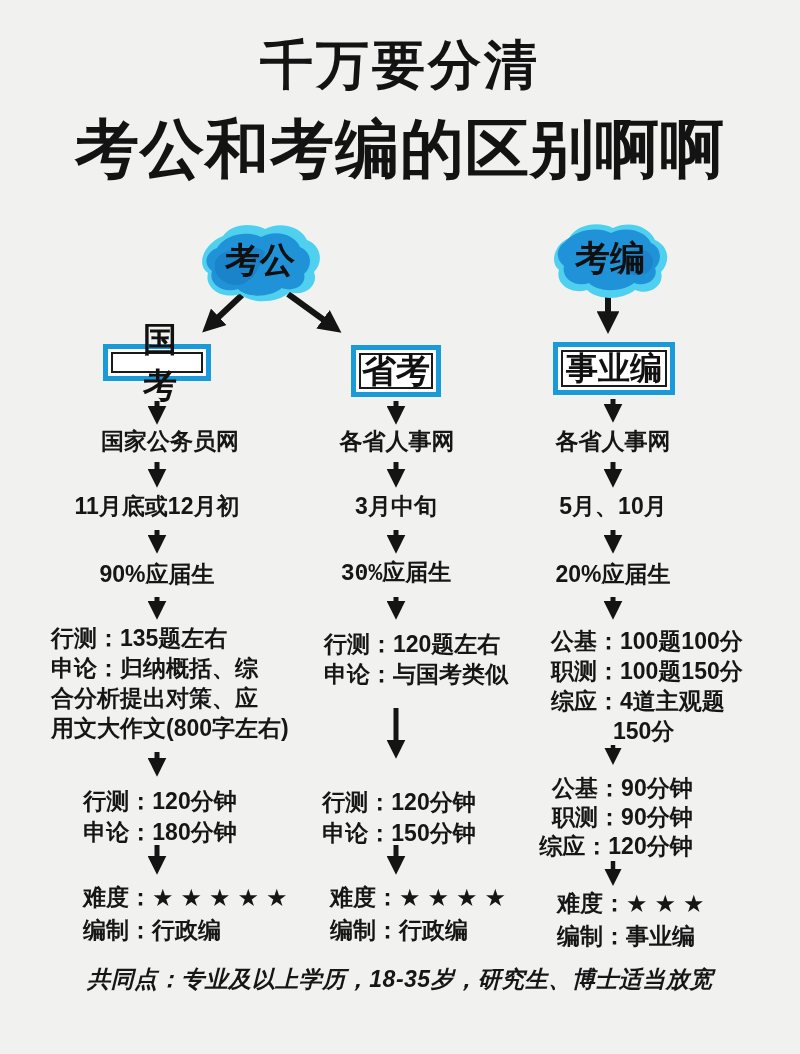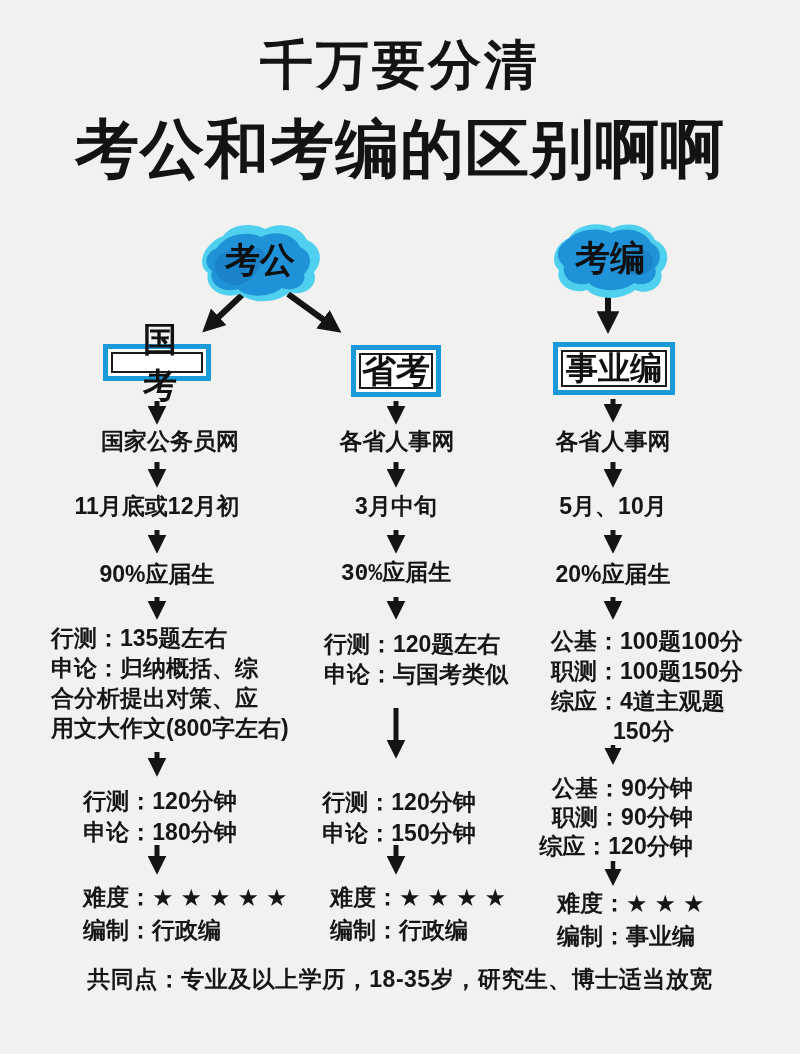--- a/index.html
+++ b/index.html
@@ -47,21 +47,21 @@
     font-weight:700; font-size:23px; color:#161616;
   }
   .lh31 { line-height:31px; }
   .lh29 { line-height:29px; }
   .indent-line { padding-left:62px; }
   .diff-block { position:absolute; white-space:nowrap; font-weight:700; font-size:23px; line-height:33px; color:#161616; }
   .stars { font-size:24px; letter-spacing:7px; position:relative; top:1px; }
   
   .footer {
     position:absolute; top:964px; left:0; width:100%; text-align:center;
-    font-weight:700; font-size:23px; color:#161616; letter-spacing:0.5px;
+    font-weight:700; font-size:23px; color:#161616; letter-spacing:0.5px;font-style:italic;
   }
   
   #arrows { position:absolute; inset:0; width:800px; height:1054px; pointer-events:none; }
   #arrows line { stroke:#141414; }
 </style>
 </head>
 <body>
 
 <div id="canvas">
 

